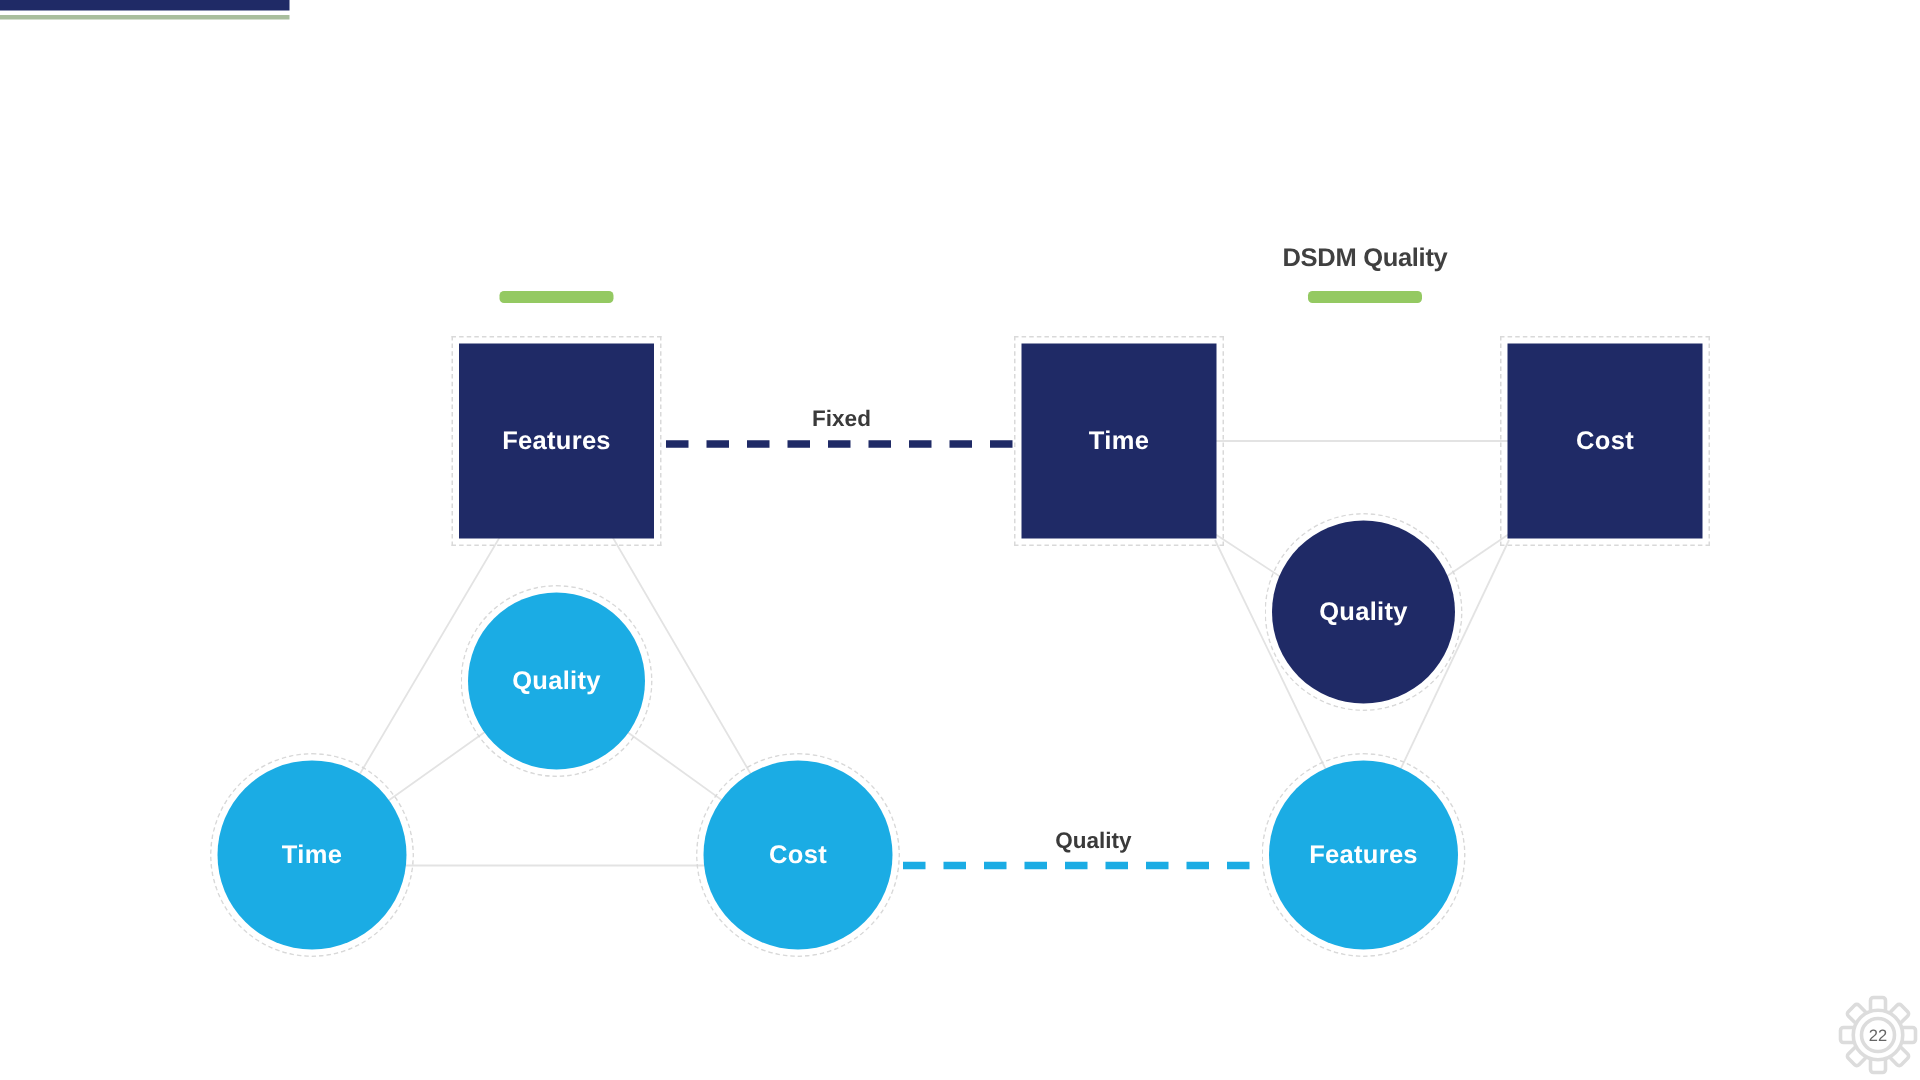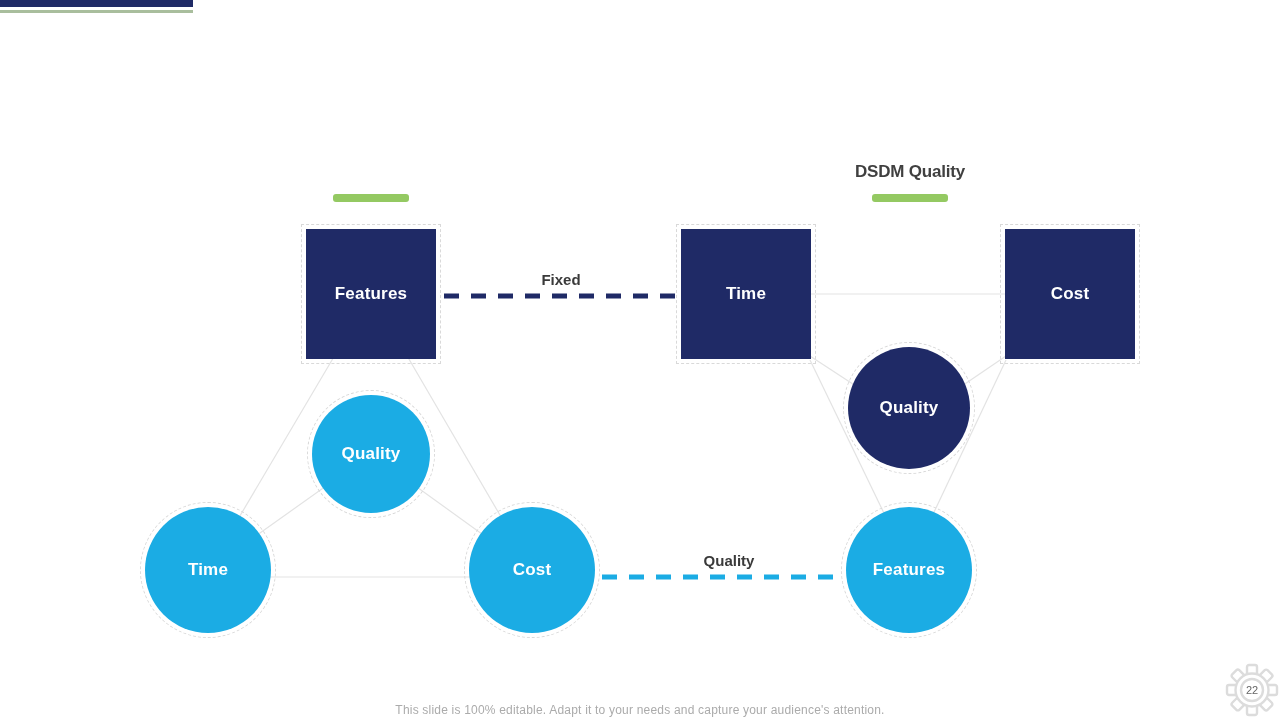--- a/index.html
+++ b/index.html
@@ -103,21 +103,20 @@
   <div class="node navy" style="left:1000px;top:224px;width:130px;height:130px;">
     <div class="fill">Cost</div>
   </div>
   <div class="node navy round" style="left:843px;top:342px;width:122px;height:122px;">
     <div class="fill">Quality</div>
   </div>
   <div class="node cyan round" style="left:841px;top:502px;width:126px;height:126px;">
     <div class="fill">Features</div>
   </div>
 
-  <div class="footer">This slide is 100% editable. Adapt it to your needs and capture your audience's attention.</div>
 
   <svg class="page-badge" width="60" height="60" viewBox="0 0 60 60">
     <g fill="#ffffff" stroke="#DCDCDC" stroke-width="2.4">
       <g>
         <rect x="25" y="5" width="10" height="10" rx="2" transform="rotate(0 30 30)"></rect>
         <rect x="25" y="5" width="10" height="10" rx="2" transform="rotate(45 30 30)"></rect>
         <rect x="25" y="5" width="10" height="10" rx="2" transform="rotate(90 30 30)"></rect>
         <rect x="25" y="5" width="10" height="10" rx="2" transform="rotate(135 30 30)"></rect>
         <rect x="25" y="5" width="10" height="10" rx="2" transform="rotate(180 30 30)"></rect>
         <rect x="25" y="5" width="10" height="10" rx="2" transform="rotate(225 30 30)"></rect>

